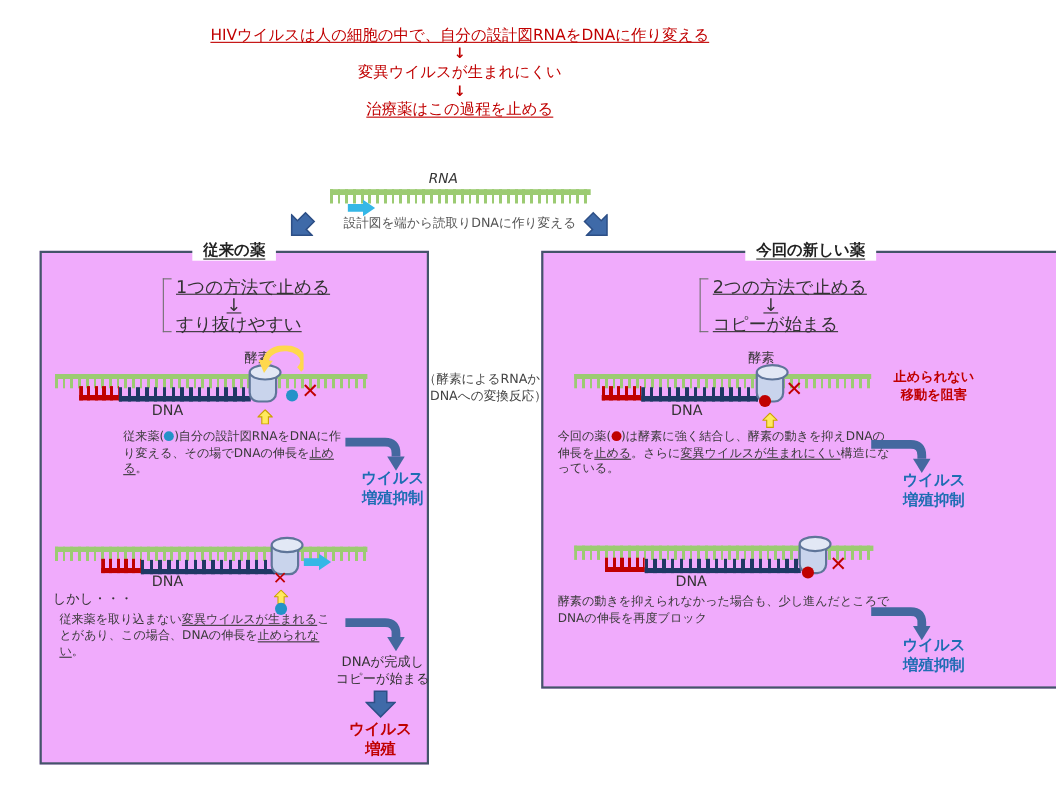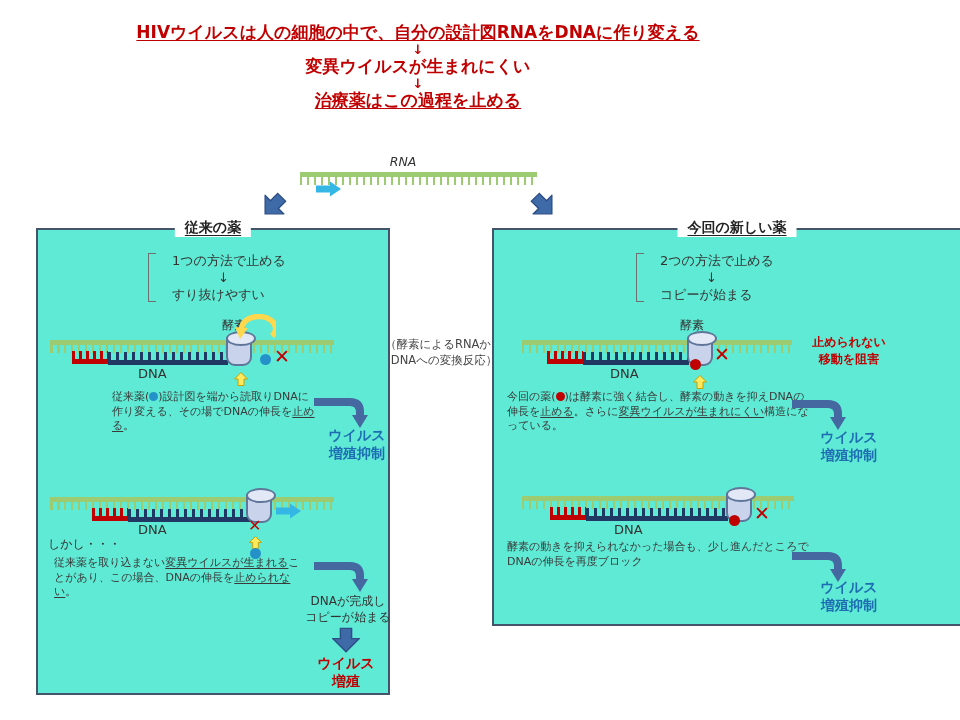--- a/index.html
+++ b/index.html
@@ -16,29 +16,29 @@
     --ink:#333;
   }
   *{margin:0;padding:0;box-sizing:border-box;}
   body{background:#e8e8e8;font-family:"DejaVu Sans","Liberation Sans",sans-serif;}
   .canvas{position:relative;width:960px;height:720px;background:#fff;overflow:hidden;color:var(--ink);}
   .abs{position:absolute;}
   .ctr{text-align:center;}
   .u{text-decoration:underline;text-underline-offset:2px;}
   .bluetxt{color:var(--blue-text);font-weight:bold;font-size:14px;line-height:18px;text-align:center;}
   .redres{color:var(--red);font-weight:bold;font-size:14px;line-height:18px;text-align:center;}
-  .hline{font-size:17px;font-weight:bold;color:var(--red);line-height:17px;}
+  .hline{font-size:14px;font-weight:normal;color:var(--red);line-height:17px;}
   .harrow{font-size:13px;font-weight:bold;color:var(--red);line-height:17px;}
   .note{font-size:11px;line-height:14.5px;color:#3a3a3a;}
   .lbl{font-size:12.5px;color:#333;}
-  .frame-box{position:absolute;border:2px solid var(--frame);background:#5eead4;}
+  .frame-box{position:absolute;border:2px solid var(--frame);background:#f0abfc;}
   .box-title{position:absolute;top:-11px;left:50%;transform:translateX(-50%);background:#fff;
              padding:0 10px;font-size:14px;font-weight:bold;color:#222;white-space:nowrap;
              text-decoration:underline;text-underline-offset:3px;}
-  .bracket-box{position:absolute;font-size:13px;line-height:17px;color:#333;padding-left:24px;}
+  .bracket-box{position:absolute;font-size:16px;line-height:17px;color:#333;padding-left:12px;text-decoration:underline;}
   .bracket-box::before{content:"";position:absolute;left:0;top:1px;bottom:1px;width:7px;
              border:1.5px solid #707070;border-right:none;}
   .bk-arrow{text-indent:46px;color:#333;}
   
   .comb{position:absolute;height:13px;}
   .comb-rna{background:
       linear-gradient(to bottom,var(--green) 0,var(--green) 5px,transparent 5px),
       repeating-linear-gradient(90deg,var(--green) 0 2.5px,transparent 2.5px 7px);}
   .comb-dna{background:
       linear-gradient(to top,var(--navy) 0,var(--navy) 5px,transparent 5px),
@@ -73,20 +73,21 @@
     <div class="hline u">治療薬はこの過程を止める</div>
   </div>
 
   <div class="abs ctr lbl" style="left:303px;top:154px;width:200px;font-style:italic;">RNA</div>
   <div class="comb comb-rna" style="left:300px;top:172px;width:237px;"></div>
   <div class="abs" style="left:316px;top:181px;">
     <svg width="26" height="16" viewBox="0 0 26 16">
         <polygon points="0,4.5 14,4.5 14,0.5 25,8 14,15.5 14,11.5 0,11.5" fill="#35b7e6"></polygon>
       </svg>
   </div>
+  <div class="abs ctr" style="left:308px;top:195px;width:220px;font-size:11.5px;color:#555;">設計図を端から読取りDNAに作り変える</div>
 
   <div class="abs rot45" style="left:258px;top:192px;">
     <svg width="28" height="26" viewBox="0 0 30 27">
         <polygon points="9,1 21,1 21,12 29,12 15,26 1,12 9,12" fill="#3f6aa8" stroke="#2d4f86" stroke-width="1.5"></polygon>
       </svg>
   </div>
   <div class="abs rotm45" style="left:531px;top:192px;">
     <svg width="28" height="26" viewBox="0 0 30 27">
         <polygon points="9,1 21,1 21,12 29,12 15,26 1,12 9,12" fill="#3f6aa8" stroke="#2d4f86" stroke-width="1.5"></polygon>
       </svg>
@@ -120,21 +121,21 @@
     <div class="abs-dot dot-blue" style="left:222px;top:124px;"></div>
     <div class="xmark" style="left:236px;top:117px;">✕</div>
     <div class="abs" style="left:196px;top:141px;">
       <svg width="14" height="14" viewBox="0 0 14 14">
           <polygon points="7,0.5 13.5,7 10,7 10,13.5 4,13.5 4,7 0.5,7" fill="#ffe95e" stroke="#c9a100" stroke-width="1"></polygon>
         </svg>
     </div>
     <div class="abs lbl" style="left:100px;top:136px;font-size:13px;">DNA</div>
 
     <div class="abs note" style="left:74px;top:160px;width:205px;">
-      <span>従来薬(</span><span class="dot-inline dot-blue"></span><span>)設計図を端から読取りDNAに作り変える、その場でDNAの伸長を</span><span class="u">止める</span><span>。</span>
+      <span>従来薬(</span><span class="dot-inline dot-blue"></span><span>)自分の設計図RNAをDNAに作り変える、その場でDNAの伸長を</span><span class="u">止める</span><span>。</span>
     </div>
     <div class="abs" style="left:274px;top:166px;">
       <svg width="56" height="32" viewBox="0 0 56 32">
           <path d="M2 6 H38 Q48 6 48 16 V19" fill="none" stroke="#44689f" stroke-width="8"></path>
           <polygon points="40,19 56,19 48,32" fill="#44689f"></polygon>
         </svg>
     </div>
     <div class="abs bluetxt" style="left:267px;top:196px;width:104px;">
       <div>ウイルス</div>
       <div>増殖抑制</div>

